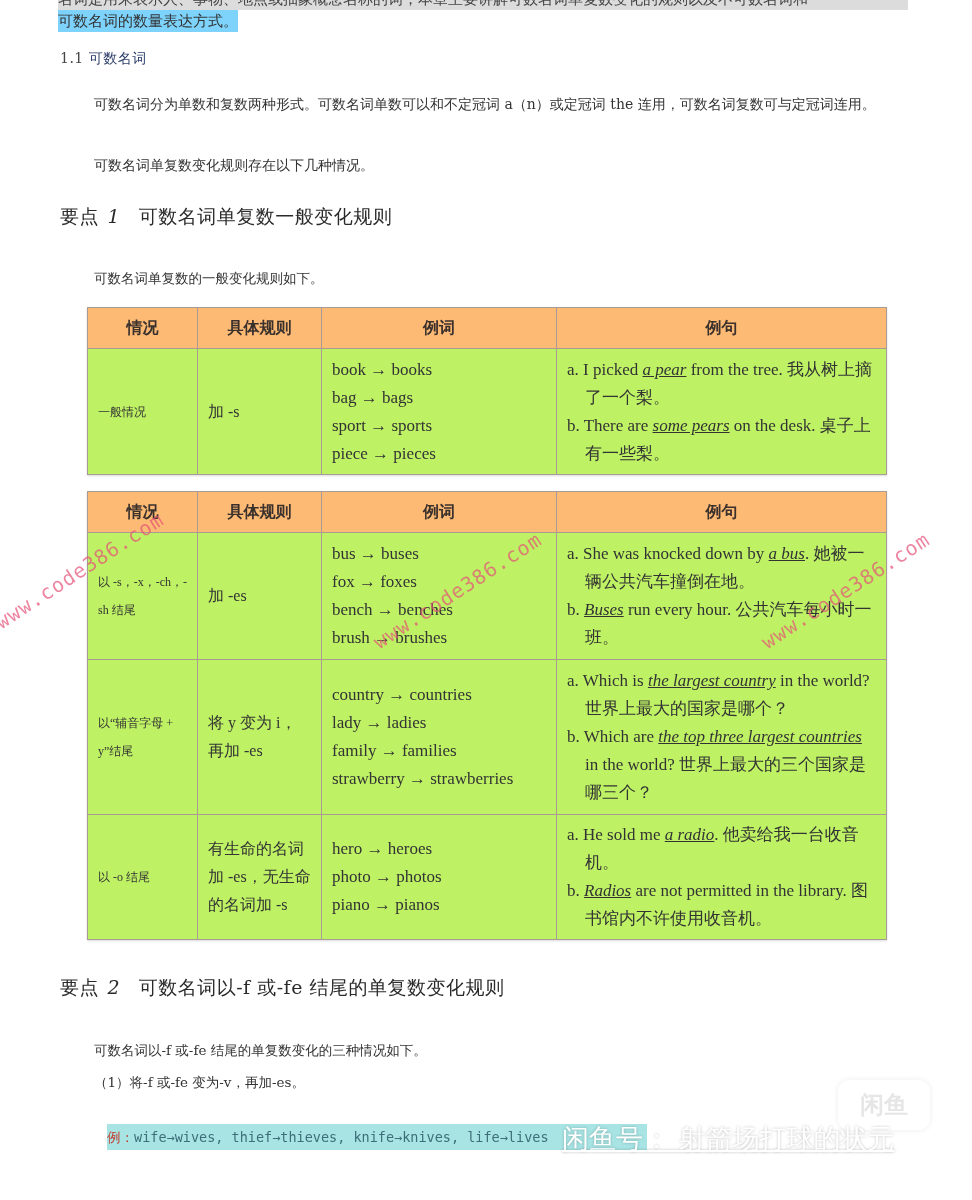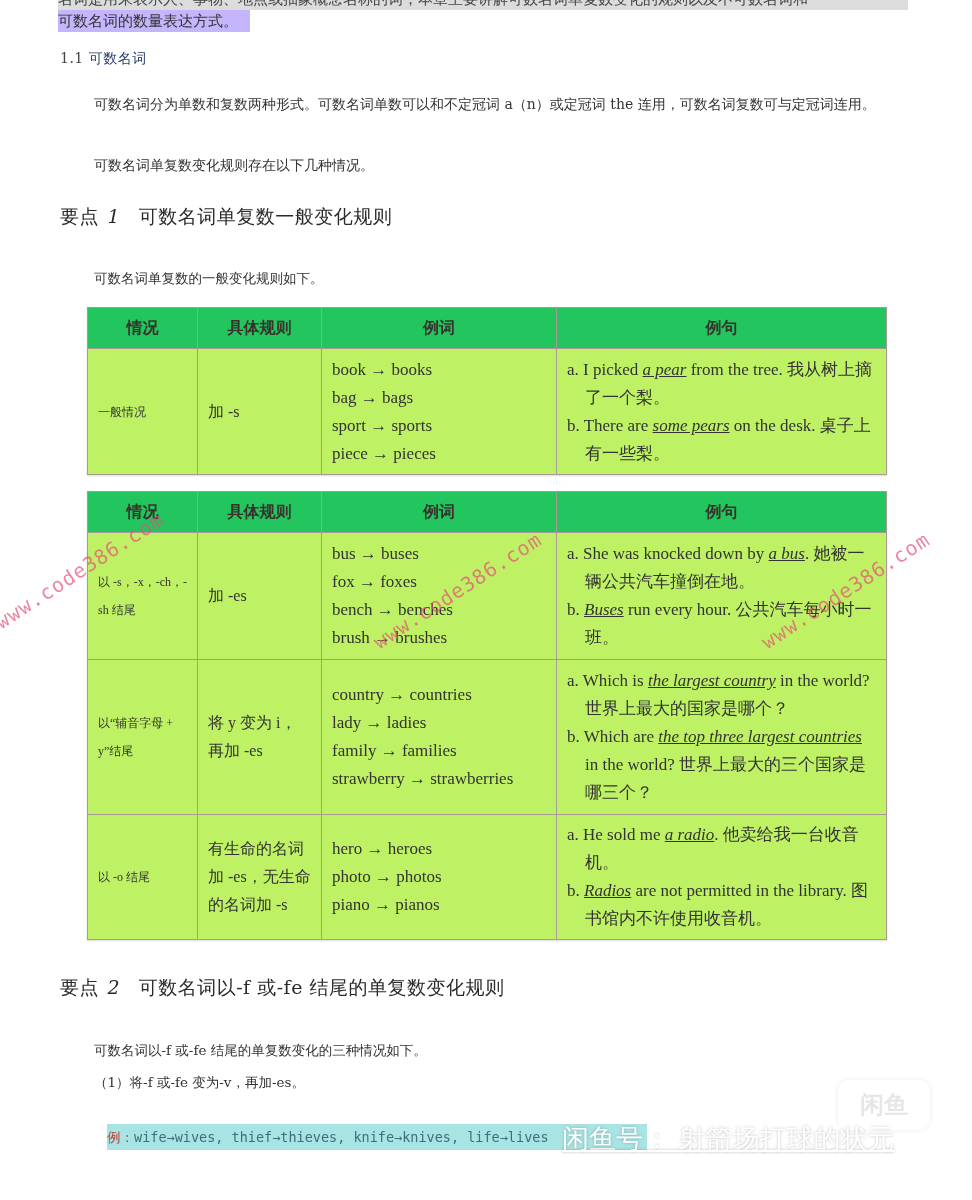--- a/index.html
+++ b/index.html
@@ -9,22 +9,22 @@
     font-family: "DejaVu Serif", "Liberation Serif", serif;
     color: #2b2b2b;
   }
   .abs { position: absolute; }
   .cut-line {
     left: 58px; top: -12px; width: 850px; height: 22px;
     background: #dcdcdc; color: #444; font-size: 15px; line-height: 22px;
     overflow: hidden; white-space: nowrap;
   }
   .intro-line {
-    left: 58px; top: 10px; height: 22px; padding: 0 12px 0 0;
-    background: #c4b5fd; font-size: 15px; line-height: 22px; color: #333;
+    left: 58px; top: 10px; height: 22px; padding: 0 0 0 0;
+    background: #7dd3fc; font-size: 15px; line-height: 22px; color: #333;
   }
   .sec-heading { left: 60px; top: 50px; font-size: 14px; color: #333; letter-spacing: 0.5px; }
   .sec-heading .num { color: #444; }
   .sec-heading .title { color: #2c3e6a; }
   .para { font-size: 14px; line-height: 26px; color: #333; }
   .p1 { left: 60px; top: 91px; width: 860px; text-indent: 34px; }
   .p2 { left: 94px; top: 152px; }
   .keypoint { left: 60px; font-size: 19px; color: #2a2a2a; letter-spacing: 0.5px; }
   .keypoint .kp-num { font-style: italic; margin: 0 12px 0 2px; }
   .kp1 { top: 204px; }
@@ -38,21 +38,21 @@
     position: absolute; left: 87px; width: 799px;
     border-collapse: collapse; table-layout: fixed;
     font-family: "Liberation Serif", "DejaVu Serif", serif;
     color: #333;
     box-shadow: 0 1px 2px rgba(0,0,0,0.15);
   }
   table.rules th, table.rules td {
     border: 1.5px solid #a89a94;
   }
   table.rules th {
-    background: #22c55e; height: 38px; font-size: 16px; font-weight: bold;
+    background: #fdba74; height: 38px; font-size: 16px; font-weight: bold;
     font-family: "DejaVu Sans", sans-serif; color: #3a302c;
   }
   table.rules td {
     background: #bef264; vertical-align: middle; font-size: 17px; line-height: 28px;
     padding: 4px 10px;
   }
   table.rules td.c-situation { font-size: 12px; padding-left: 10px; }
   table.rules td.c-rule { font-size: 16px; }
   .word-line { display: block; white-space: nowrap; }
   .sent { display: block; padding-left: 18px; text-indent: -18px; }

